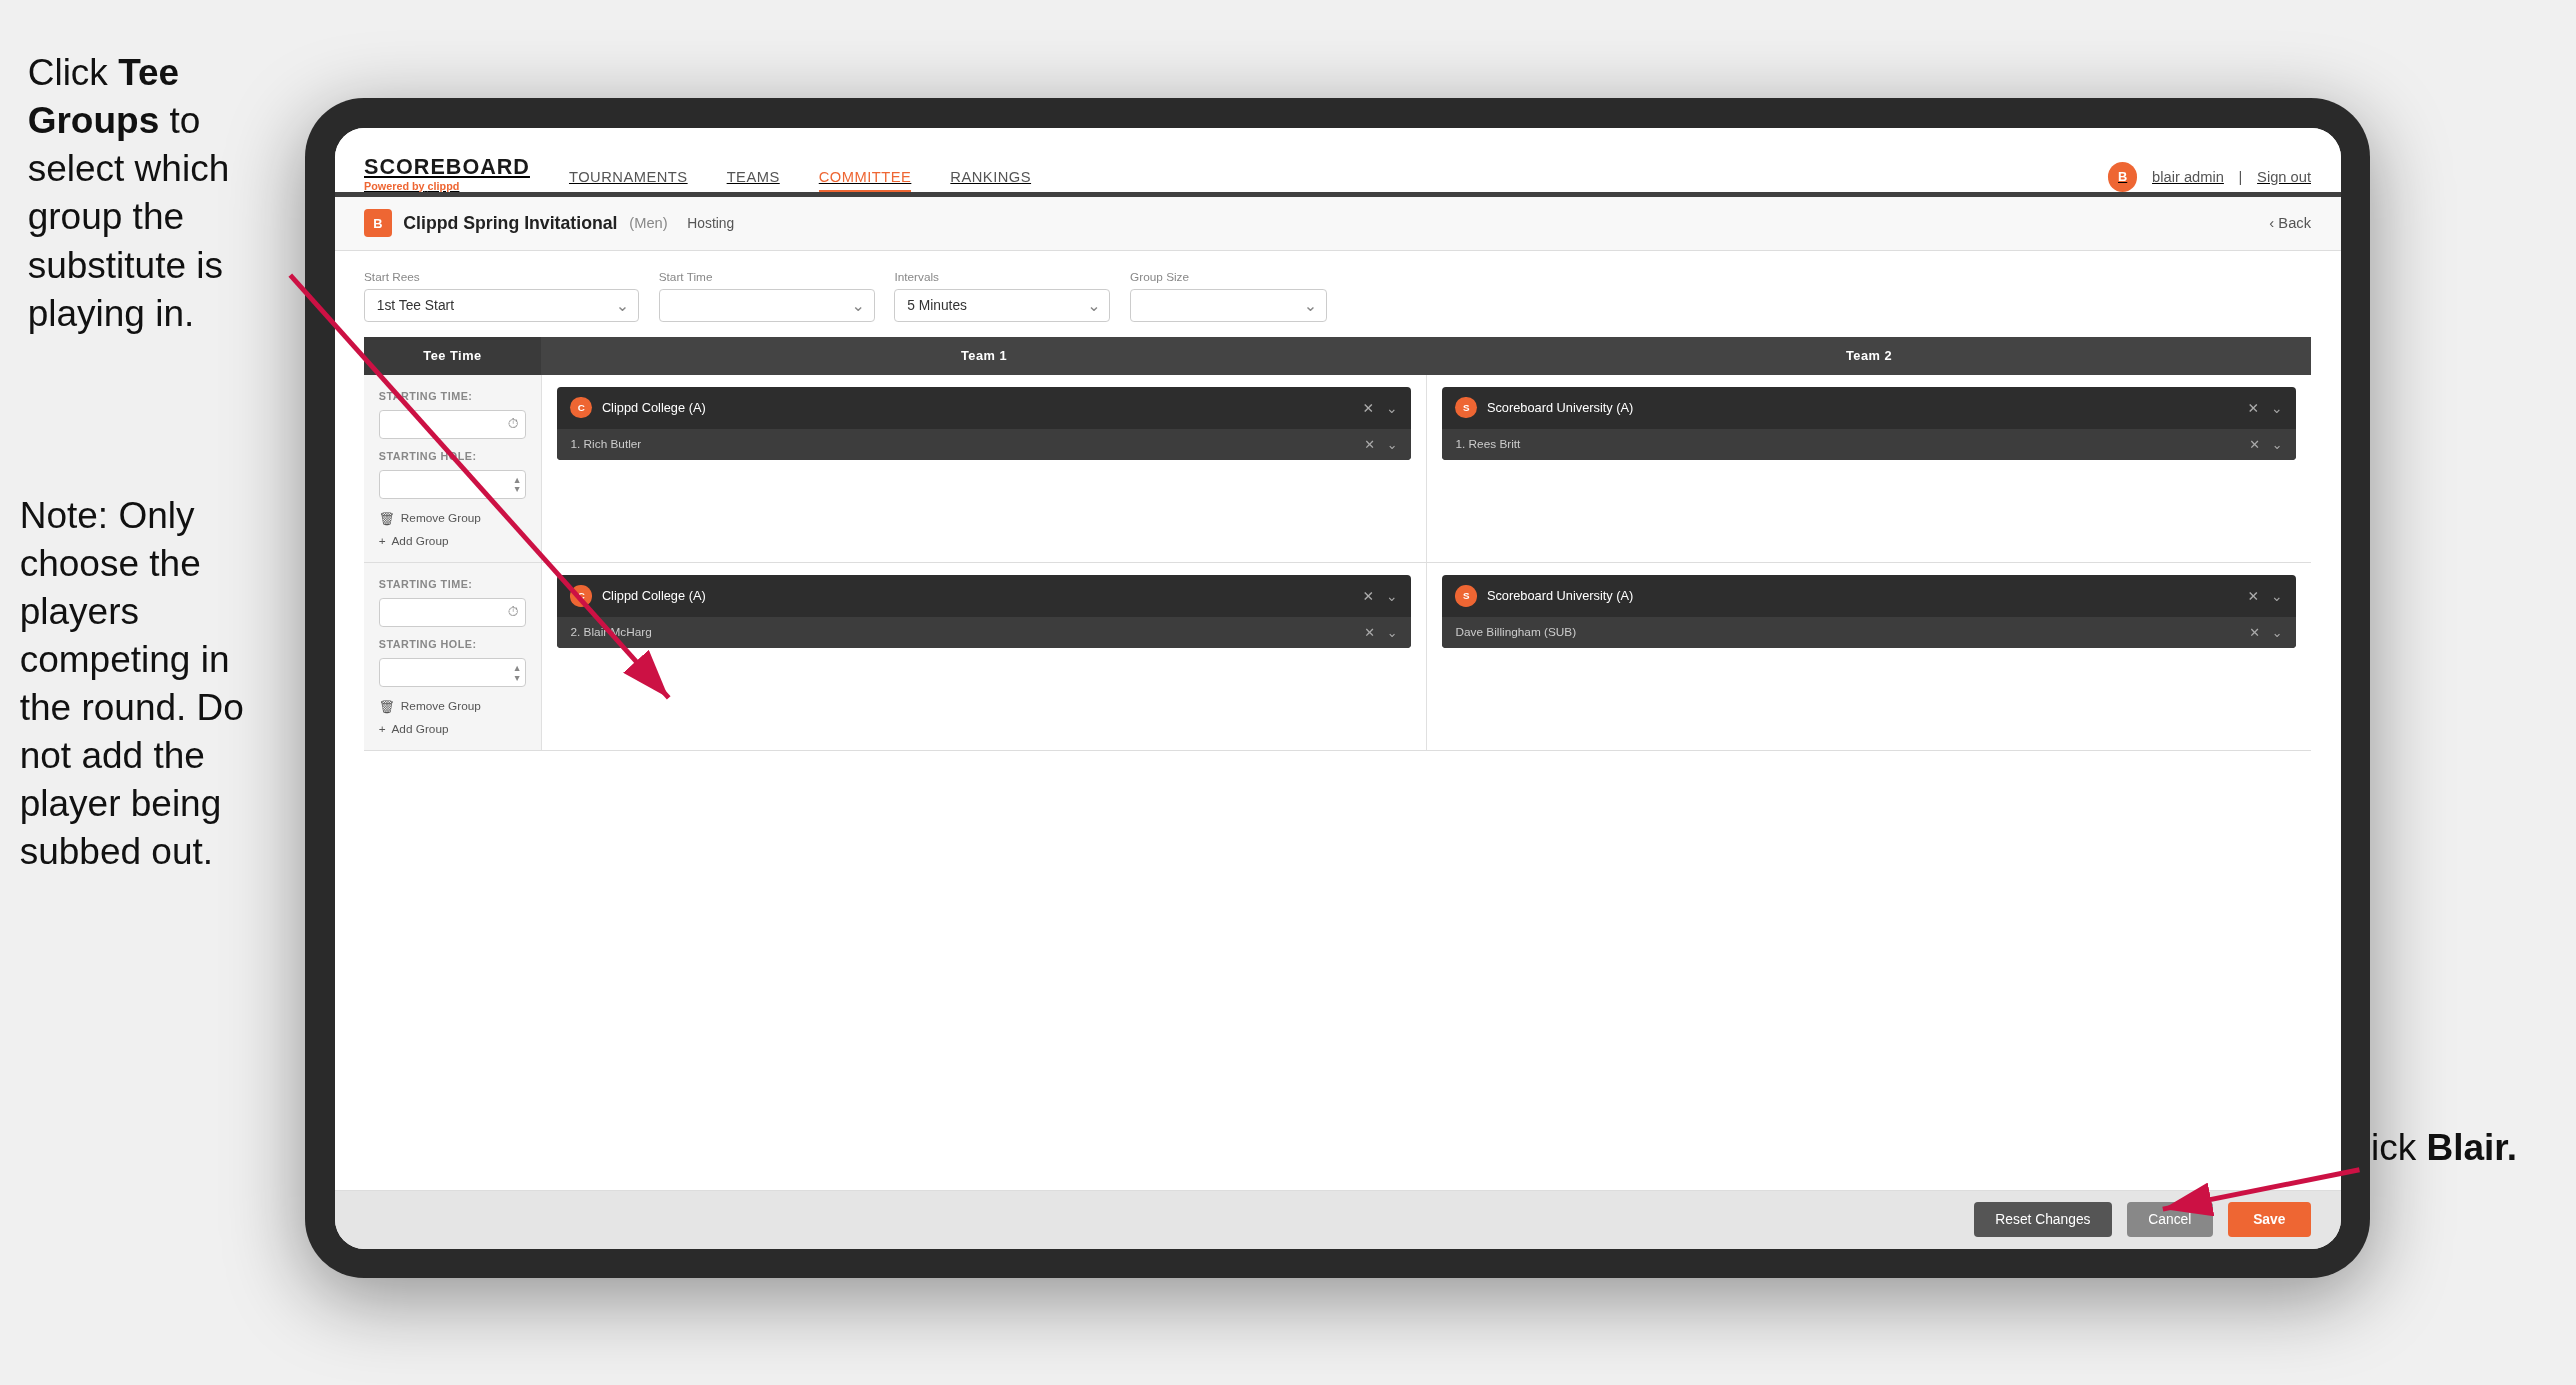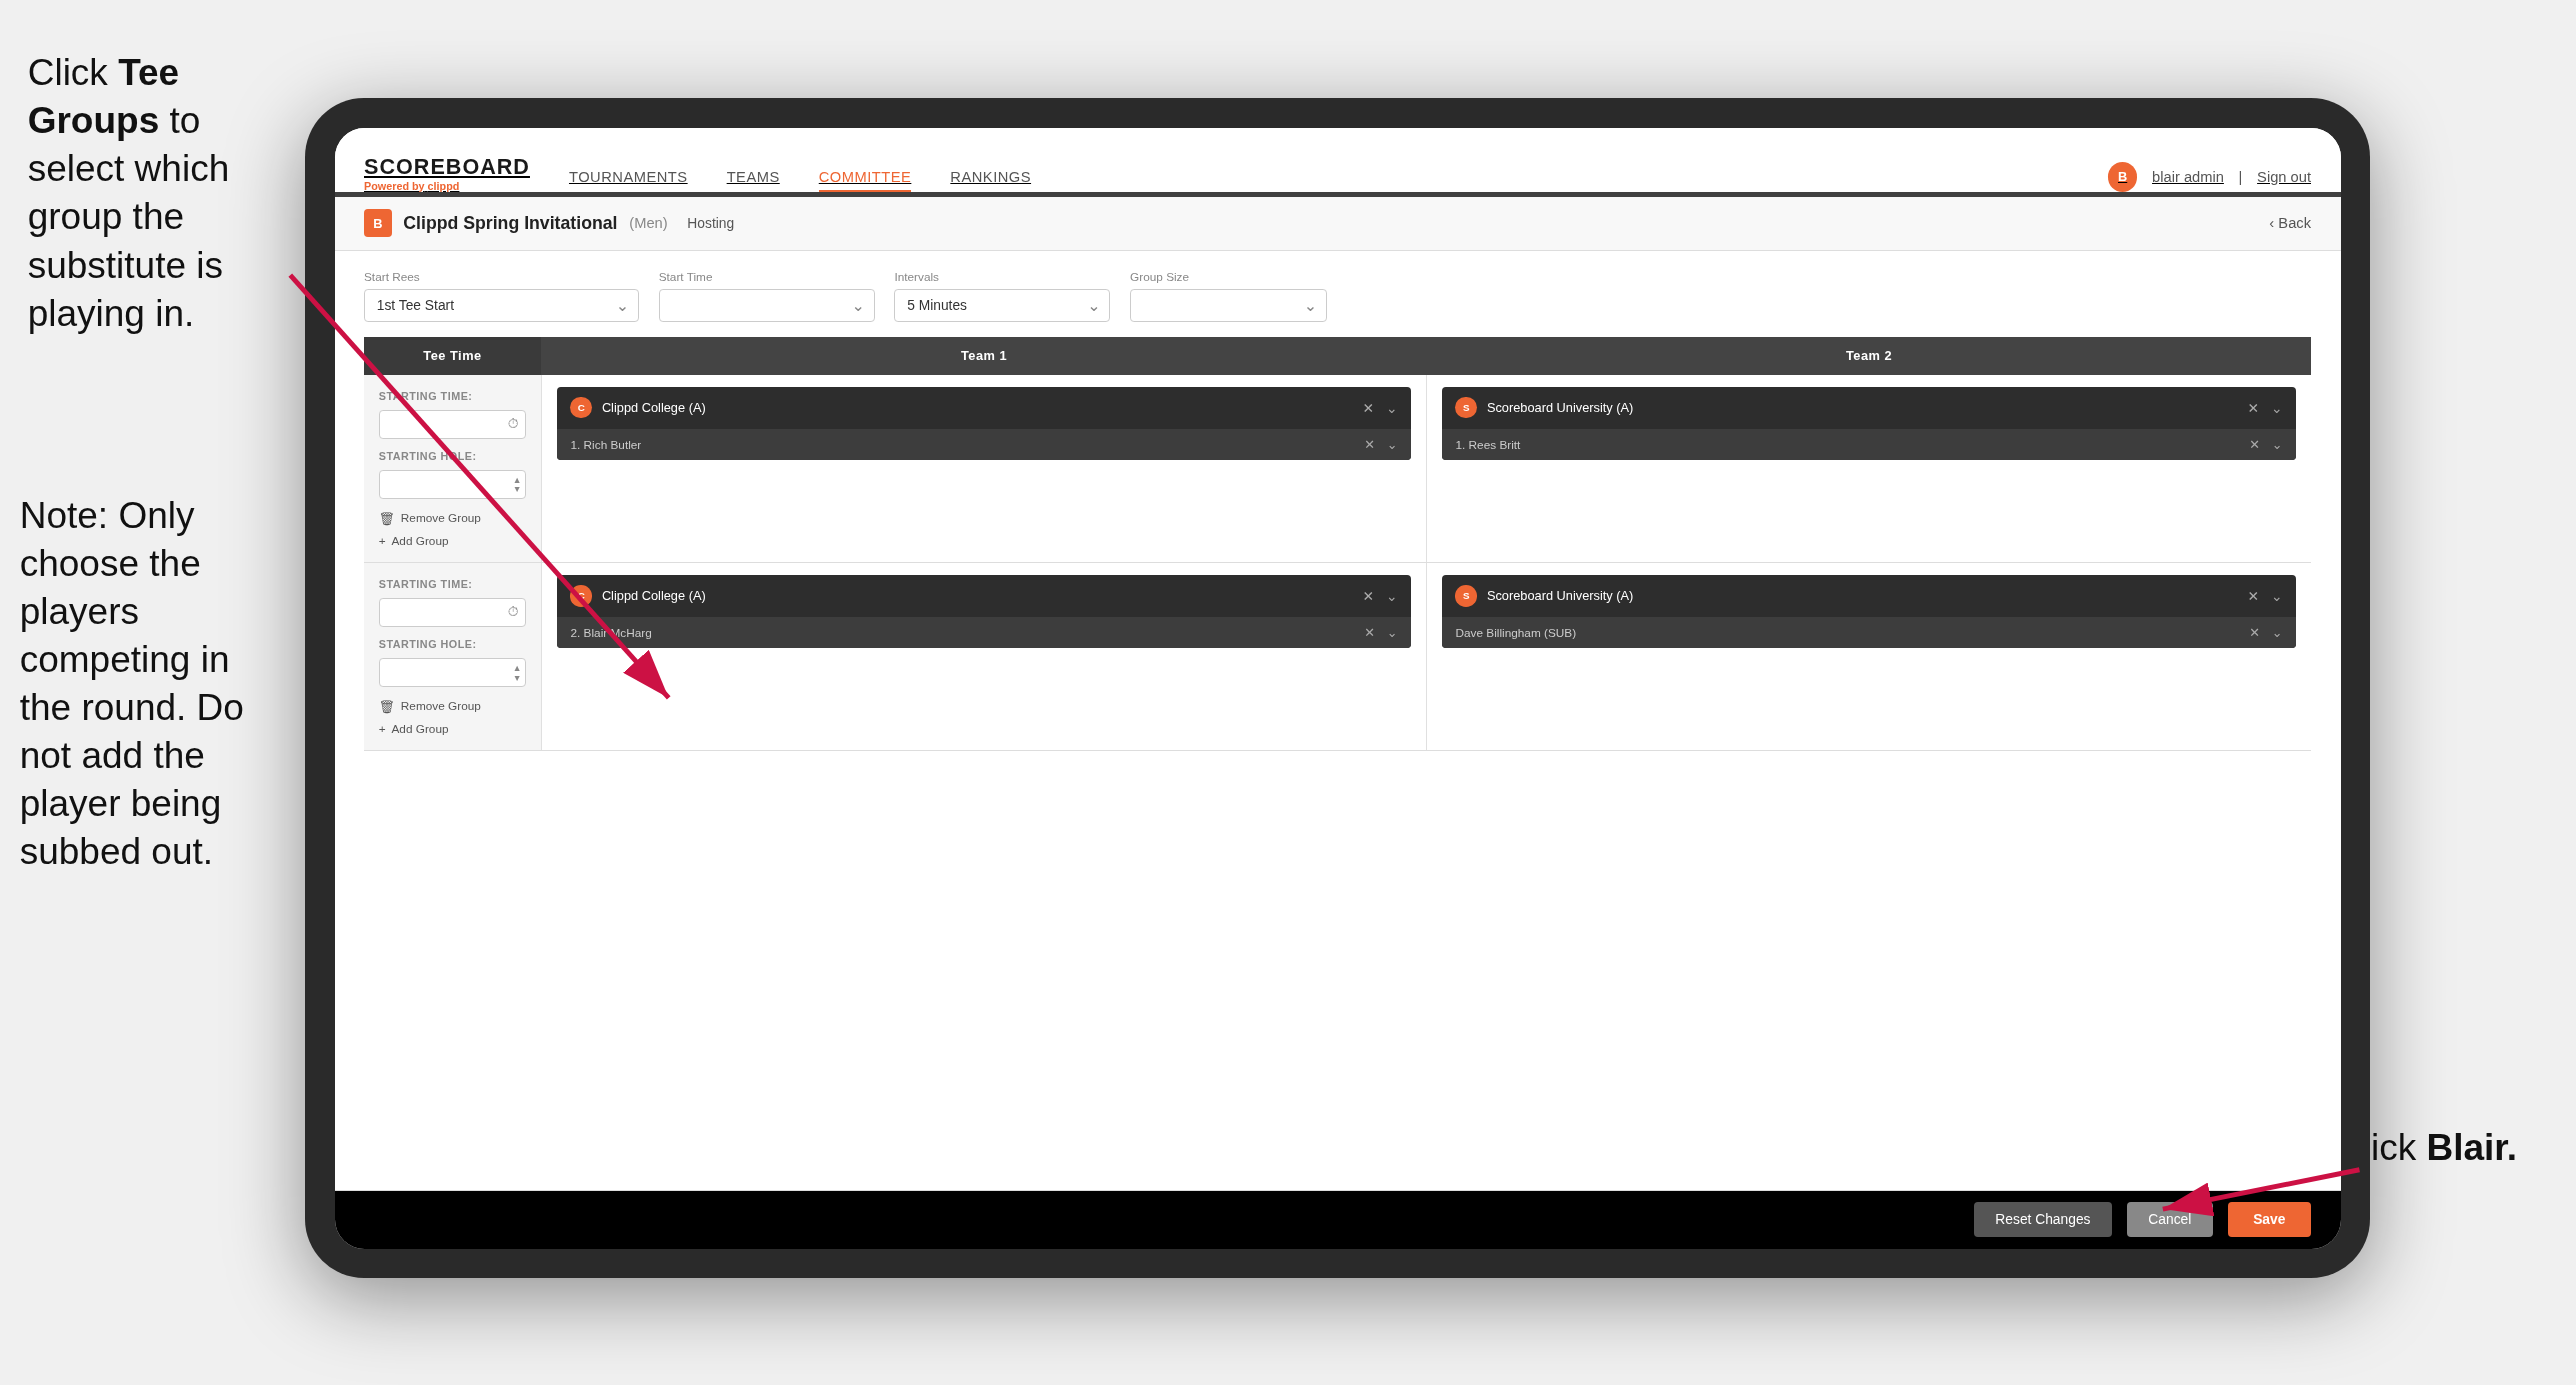--- a/index.html
+++ b/index.html
@@ -399,21 +399,21 @@
     }
     .team-card-controls span {
       color: #aaa;
       font-size: 13.8px;
       cursor: pointer;
     }
 
     .player-row {
       background: #3d3d3d;
       display: flex;
-      align-items: center;
+      align-items: flex-start;
       padding: 7.9px 13.8px;
       margin-top: 1px;
       gap: 9.8px;
     }
     .player-number {
       font-size: 11.8px;
       color: #ccc;
       flex: 1;
     }
     .player-controls {
@@ -422,21 +422,21 @@
       align-items: center;
     }
     .player-controls span {
       color: #aaa;
       font-size: 12.8px;
       cursor: pointer;
     }
 
     
     .bottom-bar {
-      background: #000000;
+      background: #e5e5e5;
       border-top: 1px solid #ddd;
       display: flex;
       align-items: center;
       justify-content: flex-end;
       padding: 0 29.5px;
       height: 59px;
       gap: 14.7px;
       flex-shrink: 0;
     }
     .btn-reset {

